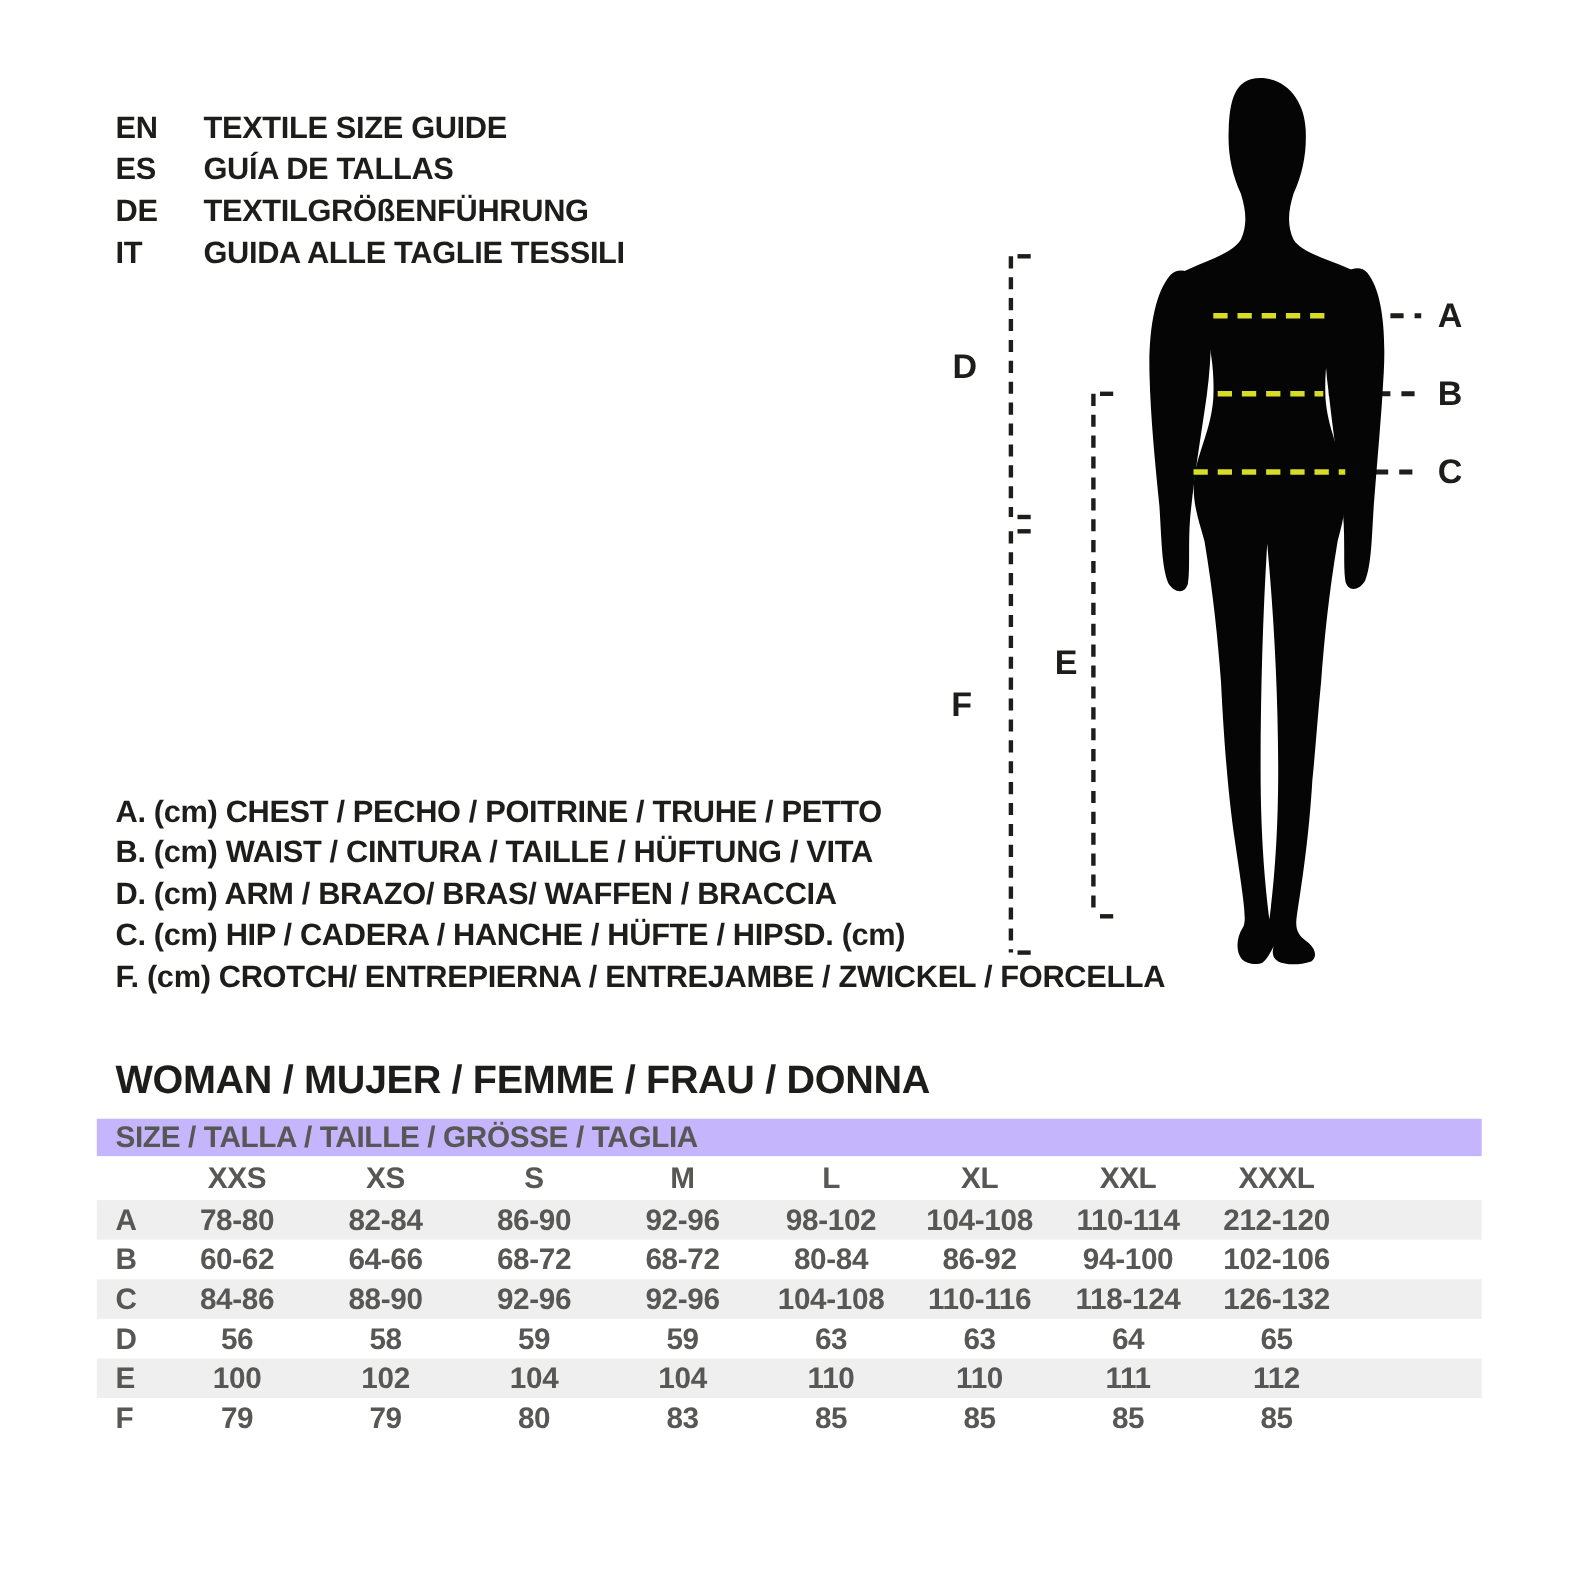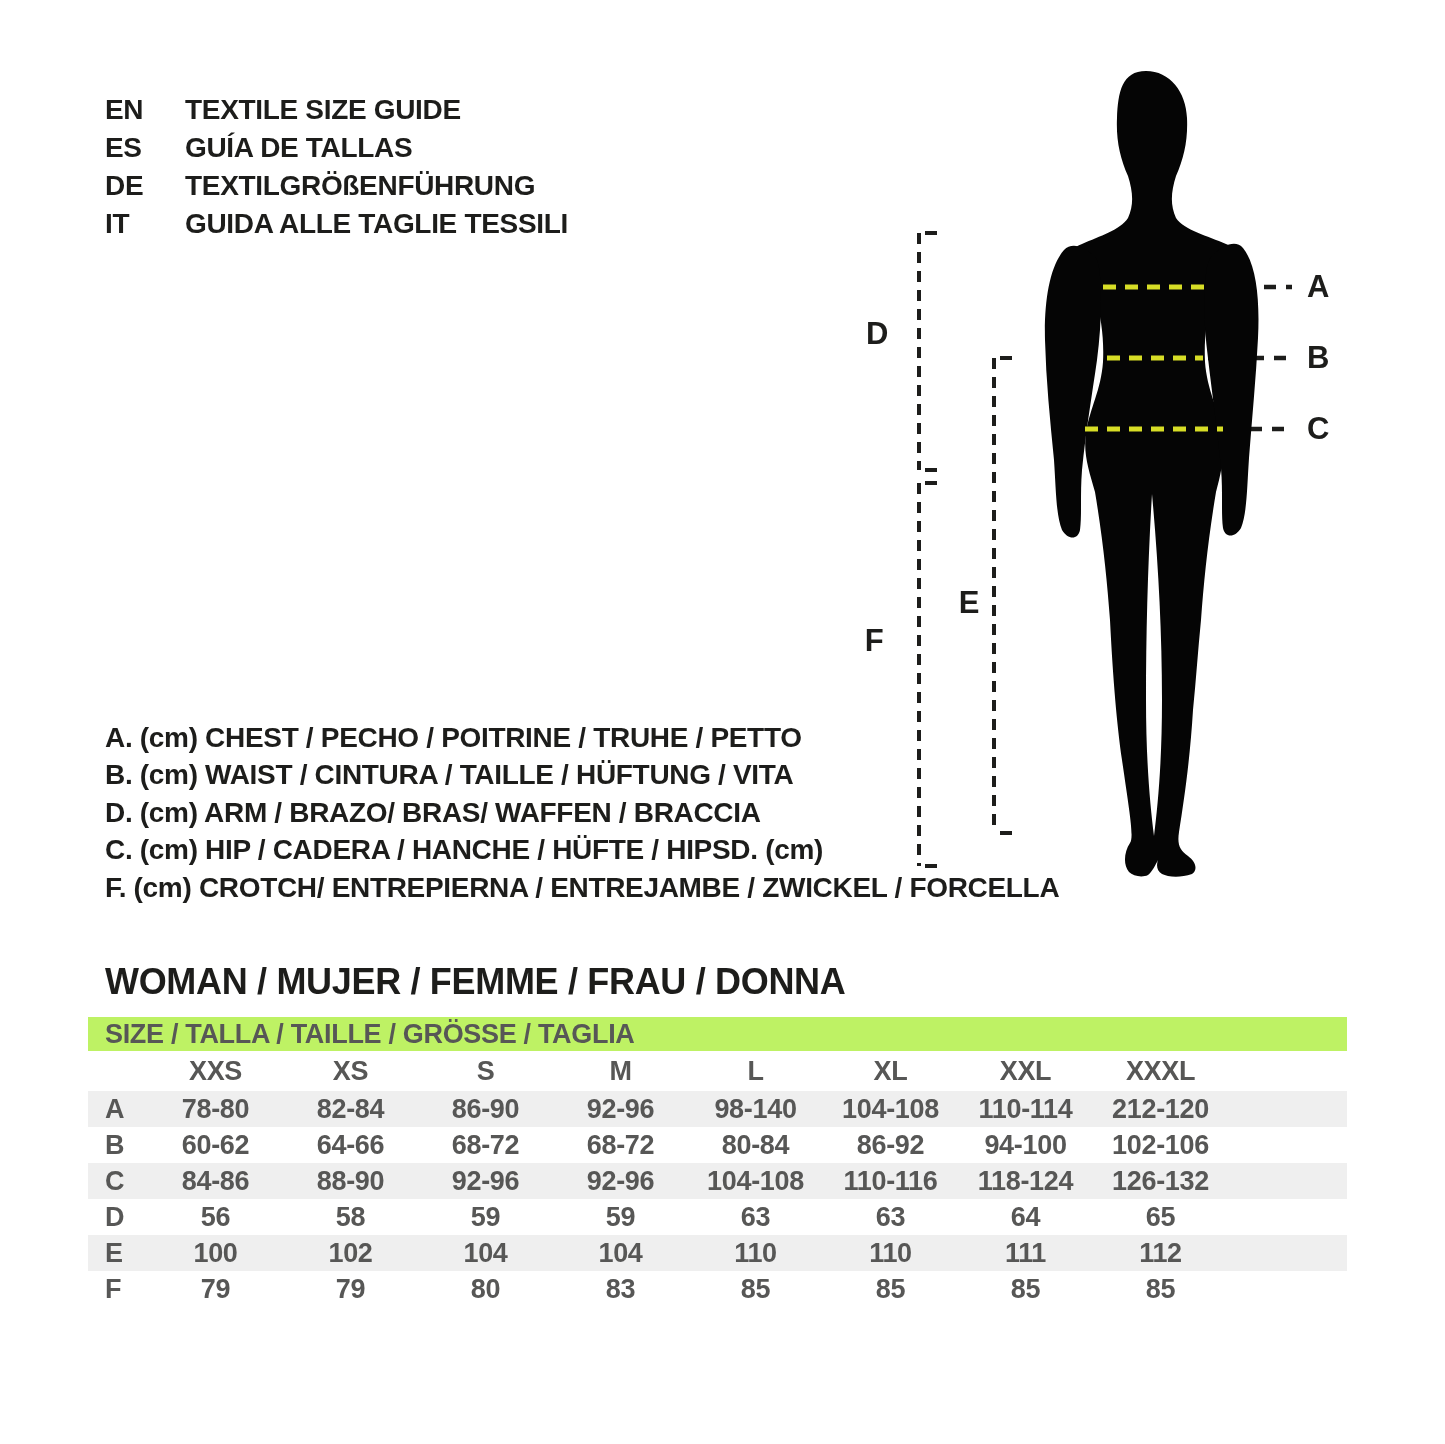--- a/index.html
+++ b/index.html
@@ -7,41 +7,41 @@
     position:relative;
     width:1445px;height:1444px;
     background:#ffffff;
     font-family:"Liberation Sans","DejaVu Sans",sans-serif;
     color:#1d1d1b;
     overflow:hidden;
     letter-spacing:-0.02em;
   }
   
   .lang-block{position:absolute;left:105px;top:94px;}
-  .lang-row{display:flex;height:38px;align-items:flex-start;font-size:28px;font-weight:bold;}
+  .lang-row{display:flex;height:38px;align-items:flex-end;font-size:28px;font-weight:bold;}
   .lang-code{width:80px;flex:0 0 80px;}
   
   .figure-svg{position:absolute;left:0;top:0;width:1445px;height:1444px;pointer-events:none;}
   
   .marker{position:absolute;transform:translate(-50%,-50%);font-size:31px;font-weight:bold;color:#1d1d1b;}
   .marker-a{left:1318px;top:287px;}
   .marker-b{left:1318px;top:358px;}
   .marker-c{left:1318px;top:429px;}
   .marker-d{left:877px;top:334px;}
   .marker-e{left:969px;top:603px;}
   .marker-f{left:874px;top:641px;}
   
   .legend{position:absolute;left:105px;top:719px;}
   .legend-row{height:37.5px;display:flex;align-items:center;font-size:28px;font-weight:bold;}
   
   .gender{position:absolute;left:105px;top:967px;height:30px;display:flex;align-items:center;font-size:36px;font-weight:bold;}
   
   .size-table{position:absolute;left:88px;top:1017px;width:1259px;}
   .t-header{
-    height:34px;background:#bef264;color:#575756;
+    height:34px;background:#c4b5fd;color:#575756;
     font-size:27px;font-weight:bold;display:flex;align-items:center;padding-left:17px;box-sizing:border-box;
   }
   .t-row{display:grid;grid-template-columns:60px repeat(8,135px) 1fr;height:36px;align-items:center;}
   .t-row.cols{height:40px;}
   .t-row.stripe{background:#efefef;}
   .t-cell{color:#575756;font-size:27px;font-weight:bold;text-align:center;}
   .t-cell.rowlabel{text-align:left;padding-left:17px;}
 </style>
 </head>
 <body>
@@ -191,21 +191,21 @@
           <div class="t-cell">XL</div>
           <div class="t-cell">XXL</div>
           <div class="t-cell">XXXL</div>
         </div>
         <div class="t-row stripe">
           <div class="t-cell rowlabel">A</div>
           <div class="t-cell">78-80</div>
           <div class="t-cell">82-84</div>
           <div class="t-cell">86-90</div>
           <div class="t-cell">92-96</div>
-          <div class="t-cell">98-140</div>
+          <div class="t-cell">98-102</div>
           <div class="t-cell">104-108</div>
           <div class="t-cell">110-114</div>
           <div class="t-cell">212-120</div>
         </div>
         <div class="t-row">
           <div class="t-cell rowlabel">B</div>
           <div class="t-cell">60-62</div>
           <div class="t-cell">64-66</div>
           <div class="t-cell">68-72</div>
           <div class="t-cell">68-72</div>

